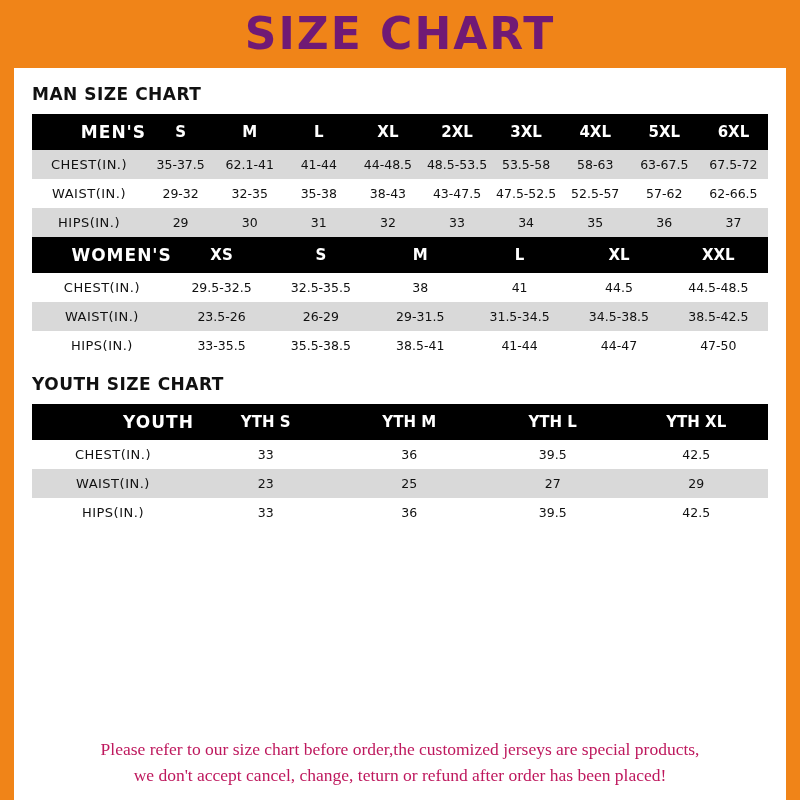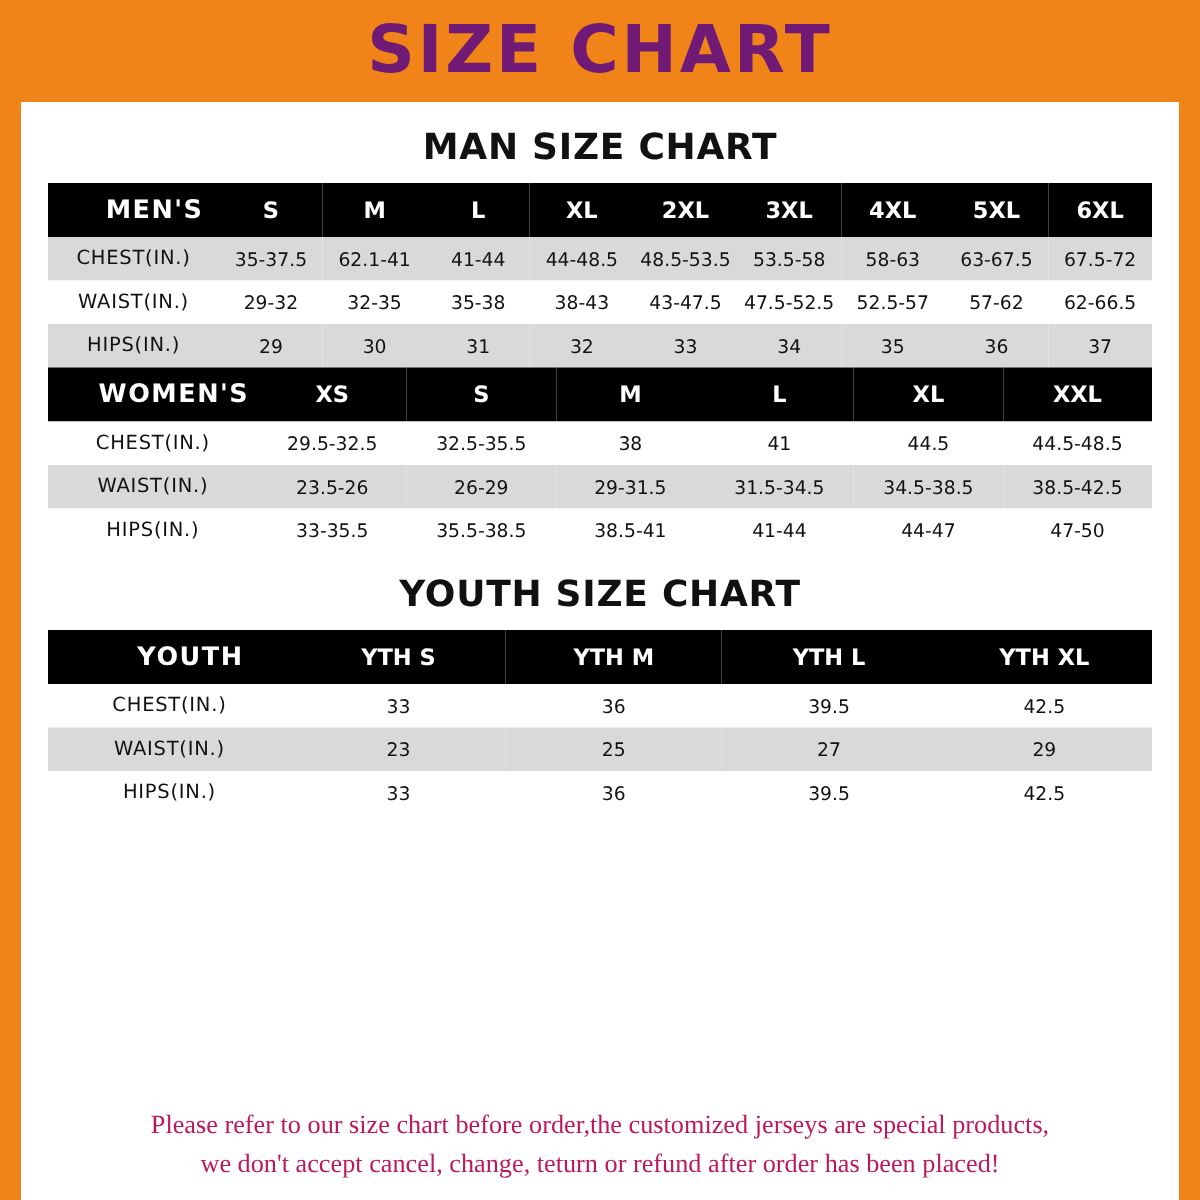--- a/index.html
+++ b/index.html
@@ -39,24 +39,24 @@
     letter-spacing: 2px;
     color: #701a75;
     line-height: 1;
   }
   .content {
     flex: 1 1 auto;
     padding: 0 18px;
     box-sizing: border-box;
   }
   .section-title {
-    text-align: center;
+    text-align: left;
     font-family: "DejaVu Sans", sans-serif;
     font-weight: bold;
-    font-size: 24px;
+    font-size: 17px;
     color: #111111;
     letter-spacing: 0.5px;
     margin: 14px 0 10px 0;
   }
   .section-title.first { margin-top: 16px; }
 
   table.size-table {
     width: 100%;
     border-collapse: collapse;
     table-layout: fixed;
@@ -73,21 +73,21 @@
     white-space: nowrap;
   }
   table.size-table thead th {
     background: #000000;
     color: #ffffff;
     font-weight: bold;
     font-size: 15px;
     height: 36px;
   }
   table.size-table thead th.corner {
-    text-align: center;
+    text-align: right;
     padding-left: 28px;
     font-size: 17px;
     letter-spacing: 1px;
   }
   table.size-table tbody tr.light td { background: #ffffff; }
   table.size-table tbody tr.dark td { background: #d9d9d9; }
   table.size-table tbody td.rowhead {
     font-size: 13px;
     letter-spacing: 0.5px;
     text-align: center;

